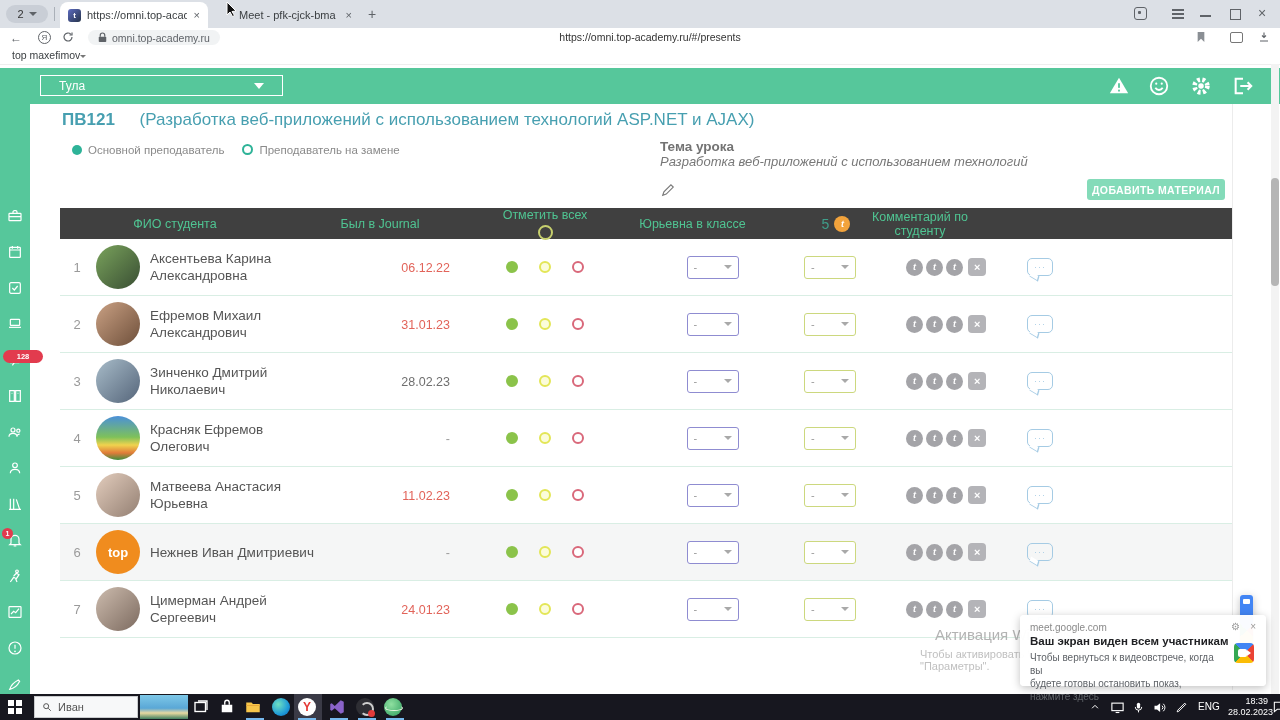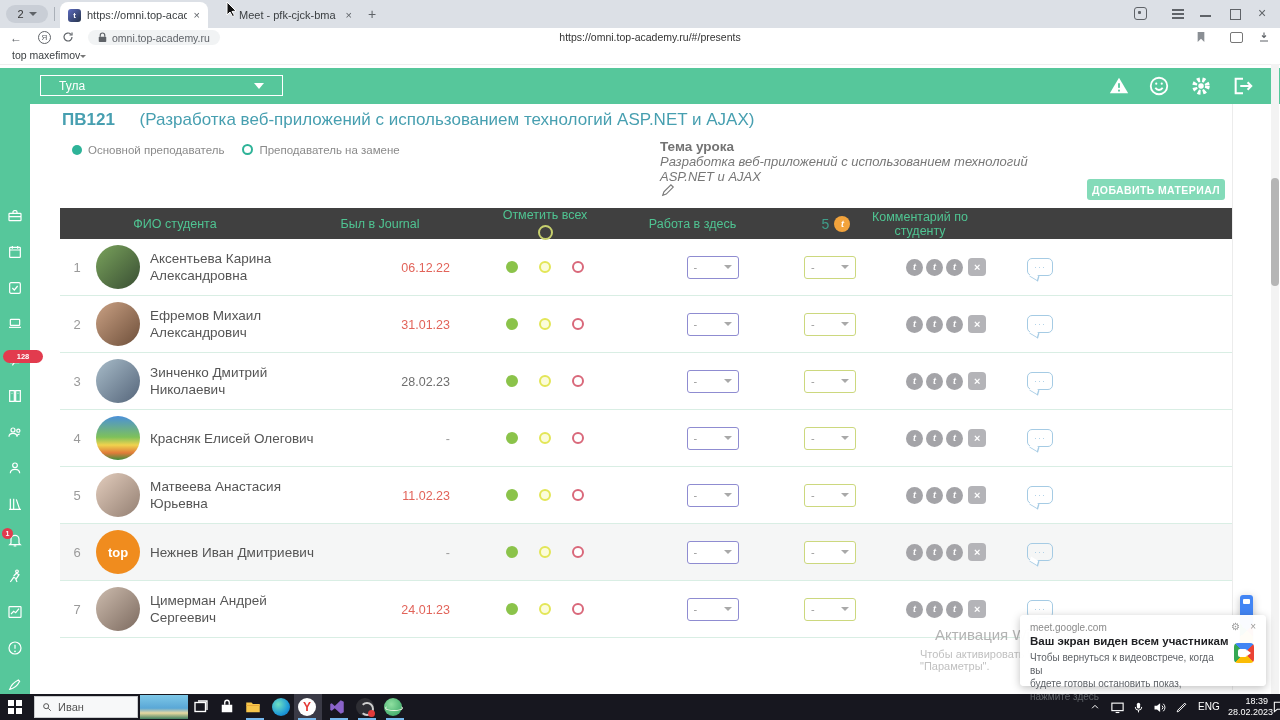--- a/index.html
+++ b/index.html
@@ -367,37 +367,36 @@
 </div>
 
 <div class="legend">
   <span><i class="ldot fill"></i><span>Основной преподаватель</span></span>
   <span><i class="ldot open"></i><span>Преподаватель на замене</span></span>
 </div>
 
 <div class="topic">
   <div class="tl">Тема урока</div>
   <div class="ti">Разработка веб-приложений с использованием технологий</div>
-  <div class="ti">ASP.NET и AJAX</div>
 </div>
 <svg class="pencil" width="14" height="14" viewBox="0 0 24 24">
     <path d="M3 21l2-6L17 3l4 4L9 19z" fill="none" stroke="#7a7a7a" stroke-width="2"></path>
   </svg>
 
 <div class="addbtn">ДОБАВИТЬ МАТЕРИАЛ</div>
 
 <div class="tbl">
   <div class="grid thead">
     <div class="hc h-name">ФИО студента</div>
     <div class="hc h-j">Был в Journal</div>
     <div class="hc h-mark">
       <span>Отметить всех</span>
       <i class="markall"></i>
     </div>
-    <div class="hc h-cw">Работа в здесь</div>
+    <div class="hc h-cw">Юрьевна в классе</div>
     <div class="hc h-coin">
       <span>5</span>
       <i class="ocoin"></i>
     </div>
     <div class="hc h-cm">Комментарий по студенту</div>
   </div>
 
   <div class="grid trow">
     <div class="num">1</div>
     <div>
@@ -509,21 +508,21 @@
       </div>
   </div>
 
   <div class="grid trow">
     <div class="num">4</div>
     <div>
         <div class="avatar av4">
           <span></span>
         </div>
       </div>
-    <div class="name">Красняк Елисей Олегович</div>
+    <div class="name">Красняк Ефремов Олегович</div>
     <div class="jr"><span class="date">-</span></div>
     <div class="att">
         <i class="dot g"></i>
         <i class="dot y"></i>
         <i class="dot r"></i>
       </div>
     <div class="ddc t">
         <div class="dd purple">
           <span>-</span>
           <i class="gcaret"></i>

